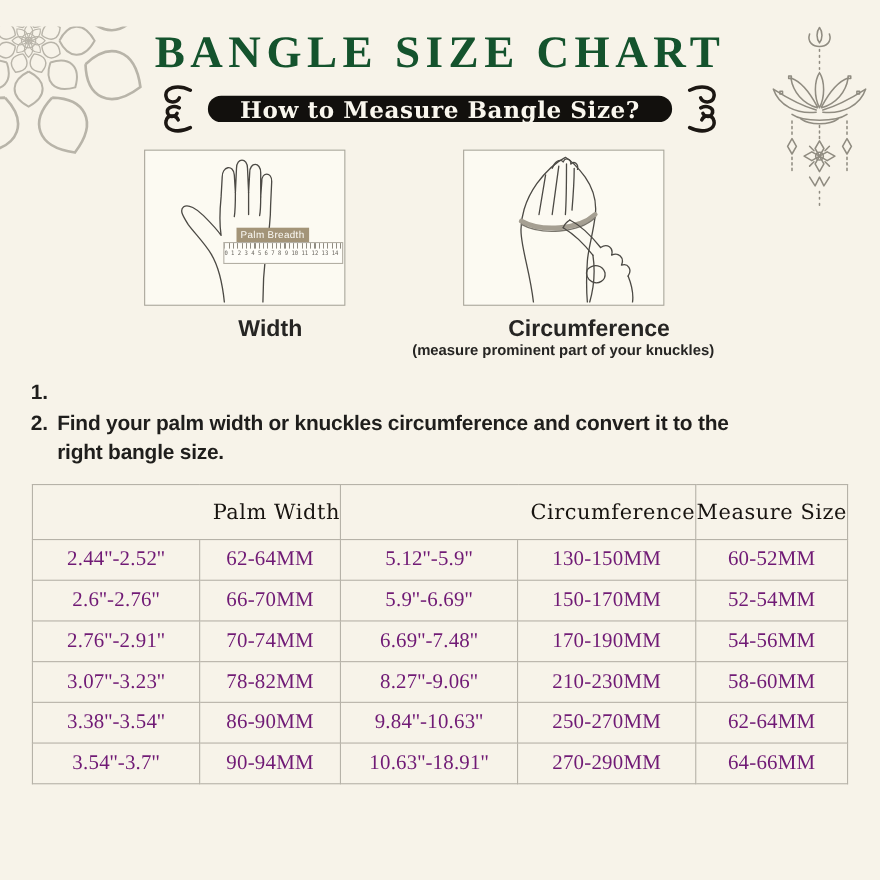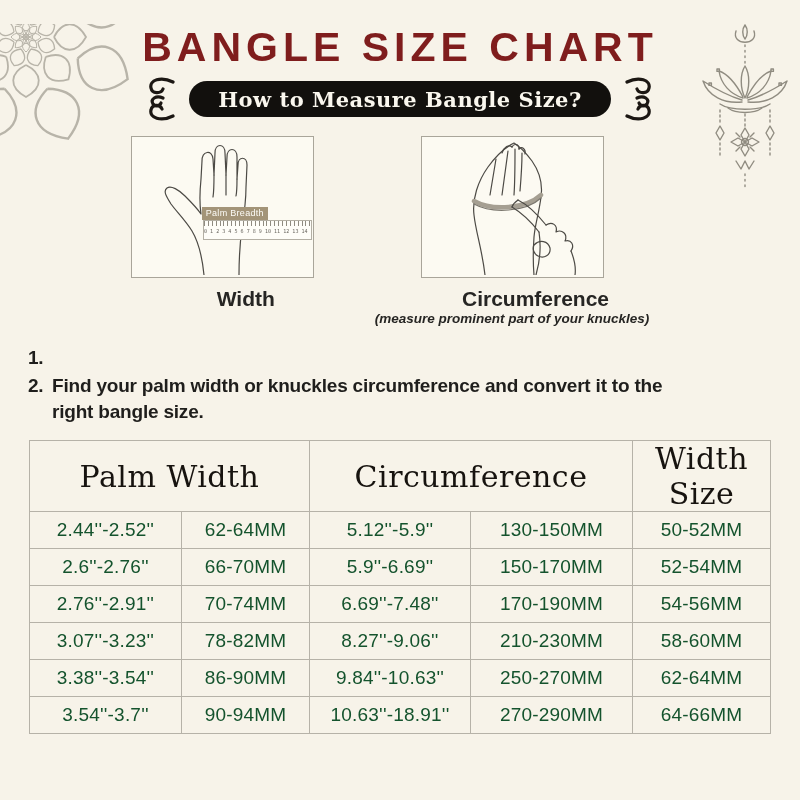--- a/index.html
+++ b/index.html
@@ -6,56 +6,56 @@
   body{width:800px;height:800px;overflow:hidden;background:#f7f3e9;
        font-family:"Liberation Sans",sans-serif;color:#221c17;}
   .page{position:relative;width:800px;height:800px;}
 
   
   .mandala{position:absolute;top:0;left:0;}
   .lotus{position:absolute;top:0;right:0;}
 
   
   .title{margin:24px 0 0;text-align:center;
-         font-family:Liberation Sans, sans-serif;
-         font-weight:bold;font-size:41px;line-height:46px;letter-spacing:5px;color:#7f1d1d;}
+         font-family:Liberation Serif, serif;
+         font-weight:bold;font-size:41px;line-height:46px;letter-spacing:5px;color:#14532d;}
 
   
   .banner-row{margin-top:9px;display:flex;align-items:center;justify-content:center;gap:13px;height:40px;}
-  .pill{background:#12100d;border-radius:20px;height:36px;display:flex;align-items:center;padding:0 29px;}
+  .pill{background:#12100d;border-radius:20px;height:24px;display:flex;align-items:center;padding:0 29px;}
   .pill span{font-family:"DejaVu Serif","Liberation Serif",serif;font-weight:bold;
              font-size:21px;color:#faf7ee;letter-spacing:0.5px;white-space:nowrap;}
   .flourish{flex:0 0 auto;}
 
   
   .figures{margin-top:17px;display:flex;justify-content:center;gap:61px;margin-left:-20px;}
   .fig-col{display:flex;flex-direction:column;align-items:center;}
   .fig-box{position:relative;width:181px;height:140px;background:#fcfaf2;border:1px solid #a9a59a;}
-  .ruler-label{position:absolute;left:70px;top:70px;background:#a39478;color:#fdfcf7;
+  .ruler-label{position:absolute;left:83px;top:70px;background:#a39478;color:#fdfcf7;
                font-size:9px;line-height:13px;padding:0 4px;letter-spacing:0.3px;}
   .ruler{position:absolute;left:71px;top:83px;width:109px;height:20px;
          background:#fefdf8;border:1px solid #b3afa4;box-sizing:border-box;}
   .ruler-ticks{height:5px;background:repeating-linear-gradient(to right,#8f8b80 0,#8f8b80 1px,transparent 1px,transparent 3.9px);}
   .ruler-nums{font-family:"DejaVu Sans Mono",monospace;font-size:5.5px;line-height:11px;
               white-space:nowrap;color:#6b6861;transform:scaleX(0.92);transform-origin:left;}
   .caption{margin-top:9px;font-size:21px;font-weight:bold;color:#262523;line-height:24px;white-space:nowrap;margin-left:47px;}
-  .caption-note{font-size:13.5px;font-weight:bold;color:#262523;line-height:16px;white-space:nowrap;font-style:italic;}
+  .caption-note{font-size:13.5px;font-weight:bold;color:#262523;line-height:16px;white-space:nowrap;}
 
   
   .instructions{margin:18px 0 0 28px;font-weight:bold;font-size:19px;
                 line-height:26px;color:#1f1e1c;letter-spacing:-0.2px;}
   .instr{display:flex;margin-bottom:2px;}
   .instr .num{flex:0 0 24px;}
 
   
   table{width:741px;margin:15px auto 0;border-collapse:collapse;table-layout:fixed;}
   th,td{border:1px solid #b6b2a8;text-align:center;padding:0;}
   th{height:49px;font-family:"DejaVu Serif","Liberation Serif",serif;font-weight:normal;
-     font-size:30px;color:#17130f;letter-spacing:0.5px;}
-  td{height:36px;font-size:19px;color:#14532d;letter-spacing:0.2px;}
+     font-size:19px;color:#17130f;letter-spacing:0.5px;text-align:right;}
+  td{height:36px;font-size:19px;color:#701a75;letter-spacing:0.2px;font-family:Liberation Serif, serif;}
 
   svg{display:block;}
   .lineart{stroke:#4c4a45;fill:none;stroke-width:1.2;stroke-linecap:round;stroke-linejoin:round;}
   .deco{stroke:#908c81;fill:none;stroke-linecap:round;stroke-linejoin:round;}
 </style>
 </head>
 <body>
 
 <div class="page">
 
@@ -236,30 +236,30 @@
       <col style="width:152px">
         <col style="width:128px">
         <col style="width:161px">
         <col style="width:162px">
         <col style="width:138px">
     </colgroup>
     <thead>
       <tr>
         <th colspan="2">Palm Width</th>
         <th colspan="2">Circumference</th>
-        <th>Width Size</th>
+        <th>Measure Size</th>
       </tr>
     </thead>
     <tbody>
       <tr>
         <td>2.44''-2.52''</td>
         <td>62-64MM</td>
         <td>5.12''-5.9''</td>
         <td>130-150MM</td>
-        <td>50-52MM</td>
+        <td>60-52MM</td>
       </tr>
       <tr>
         <td>2.6''-2.76''</td>
         <td>66-70MM</td>
         <td>5.9''-6.69''</td>
         <td>150-170MM</td>
         <td>52-54MM</td>
       </tr>
       <tr>
         <td>2.76''-2.91''</td>

